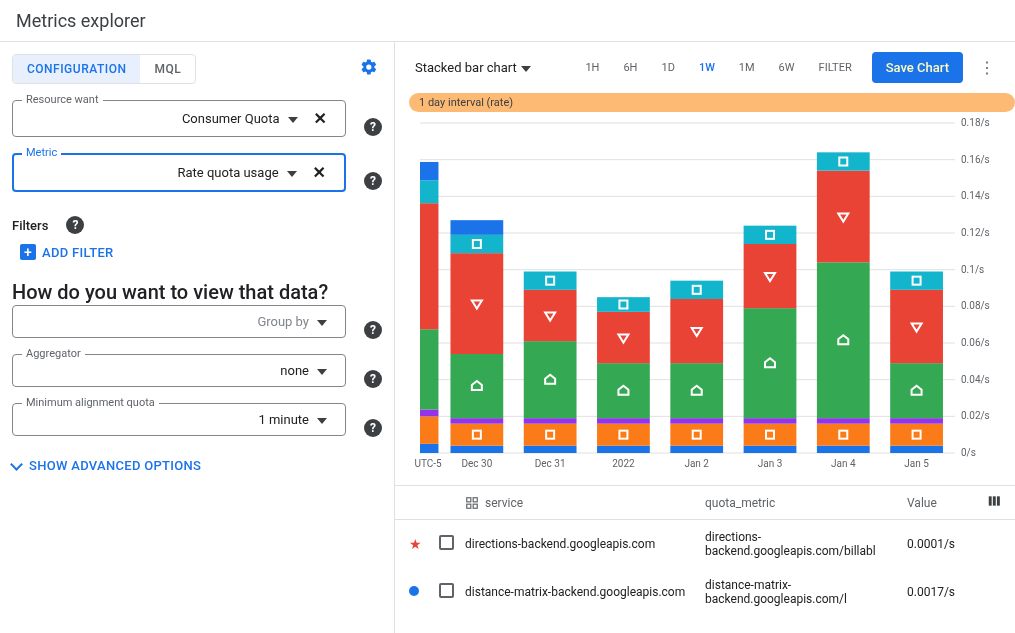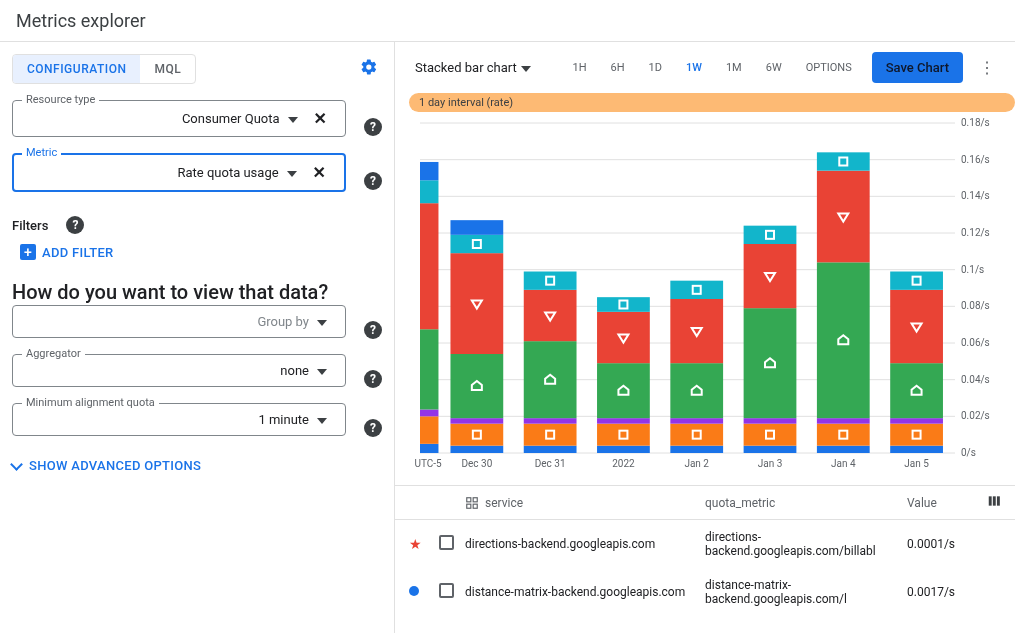--- a/index.html
+++ b/index.html
@@ -37,21 +37,21 @@
 .question { font-size: 20px; font-weight: 500; margin-bottom: 1px; }
 .advanced { display: flex; align-items: center; gap: 6px; color: #1a73e8; font-size: 13px; font-weight: 500; cursor: pointer; letter-spacing: 0.3px; margin-top: 6px; }
 
 
 .right { flex: 1; display: flex; flex-direction: column; }
 .toolbar { display: flex; align-items: center; padding: 10px 14px; gap: 10px; }
 .chart-type { display: flex; align-items: center; gap: 4px; font-size: 13px; cursor: pointer; padding: 4px 6px; }
 .time-buttons { display: flex; gap: 4px; margin-left: auto; }
 .time-btn { padding: 6px 10px; font-size: 11px; color: #5f6368; cursor: pointer; border-radius: 4px; }
 .time-btn.active { color: #1a73e8; font-weight: 500; }
-.save-btn { background: #1a73e8; color: #0f172a; border: none; padding: 8px 14px; border-radius: 4px; font-size: 13px; font-weight: 500; cursor: pointer; }
+.save-btn { background: #1a73e8; color: #fef9c3; border: none; padding: 8px 14px; border-radius: 4px; font-size: 13px; font-weight: 500; cursor: pointer; }
 .more-btn { padding: 6px; cursor: pointer; color: #5f6368; }
 
 .interval-chip { display: inline-block; background: #fdba74; border-radius: 10px; padding: 3px 10px; font-size: 11px; color: #3c4043; margin: 0 0 6px 14px; }
 
 .chart-area { position: relative; flex: 1; margin: 0 14px 8px 14px; }
 .chart-svg { width: 100%; height: 355px; }
 .y-label { font-size: 10px; fill: #5f6368; }
 .x-label { font-size: 10px; fill: #5f6368; text-anchor: middle; }
 .grid-line { stroke: #e0e0e0; stroke-width: 1; }
 
@@ -93,21 +93,21 @@
       </div>
       <div class="gear">
         <svg width="18" height="18" viewBox="0 0 24 24" fill="#1a73e8">
             <path d="M19.14,12.94a7,7,0,0,0,.05-.94,7,7,0,0,0-.05-.94l2.11-1.65a.5.5,0,0,0,.12-.64l-2-3.46a.5.5,0,0,0-.61-.22l-2.49,1a7,7,0,0,0-1.62-.94l-.38-2.65A.5.5,0,0,0,13.77,2H9.77a.5.5,0,0,0-.49.42L8.9,5.07a7,7,0,0,0-1.62.94l-2.49-1a.5.5,0,0,0-.61.22l-2,3.46a.5.5,0,0,0,.12.64L4.41,11a7,7,0,0,0-.05.94,7,7,0,0,0,.05.94L2.3,14.53a.5.5,0,0,0-.12.64l2,3.46a.5.5,0,0,0,.61.22l2.49-1a7,7,0,0,0,1.62.94l.38,2.65a.5.5,0,0,0,.49.42h4a.5.5,0,0,0,.49-.42l.38-2.65a7,7,0,0,0,1.62-.94l2.49,1a.5.5,0,0,0,.61-.22l2-3.46a.5.5,0,0,0-.12-.64ZM11.77,15.5A3.5,3.5,0,1,1,15.27,12,3.5,3.5,0,0,1,11.77,15.5Z"></path>
           </svg>
       </div>
     </div>
 
     <div class="field-row">
       <div class="field" style="flex:1">
-        <span class="field-label">Resource type</span>
+        <span class="field-label">Resource want</span>
         <div class="field-box">
           <span class="field-text">Consumer Quota</span>
           <span class="field-arrow arrow-down"></span>
           <span class="field-clear">✕</span>
         </div>
       </div>
       <span class="field-help">?</span>
     </div>
 
     <div class="field-row">
@@ -177,21 +177,21 @@
         <span>Stacked bar chart</span>
         <span class="arrow-down"></span>
       </div>
       <div class="time-buttons" id="time-buttons">
           <div class="time-btn">1H</div>
           <div class="time-btn">6H</div>
           <div class="time-btn">1D</div>
           <div class="time-btn active">1W</div>
           <div class="time-btn">1M</div>
           <div class="time-btn">6W</div>
-          <div class="time-btn">OPTIONS</div>
+          <div class="time-btn">FILTER</div>
         </div>
       <button class="save-btn">Save Chart</button>
       <div class="more-btn">⋮</div>
     </div>
 
     <span class="interval-chip">1 day interval (rate)</span>
 
     <div class="chart-area">
       <svg class="chart-svg" id="chart-svg" viewBox="0 0 590 355">
           <line x1="10" x2="545" y1="335" y2="335" class="grid-line"></line>

